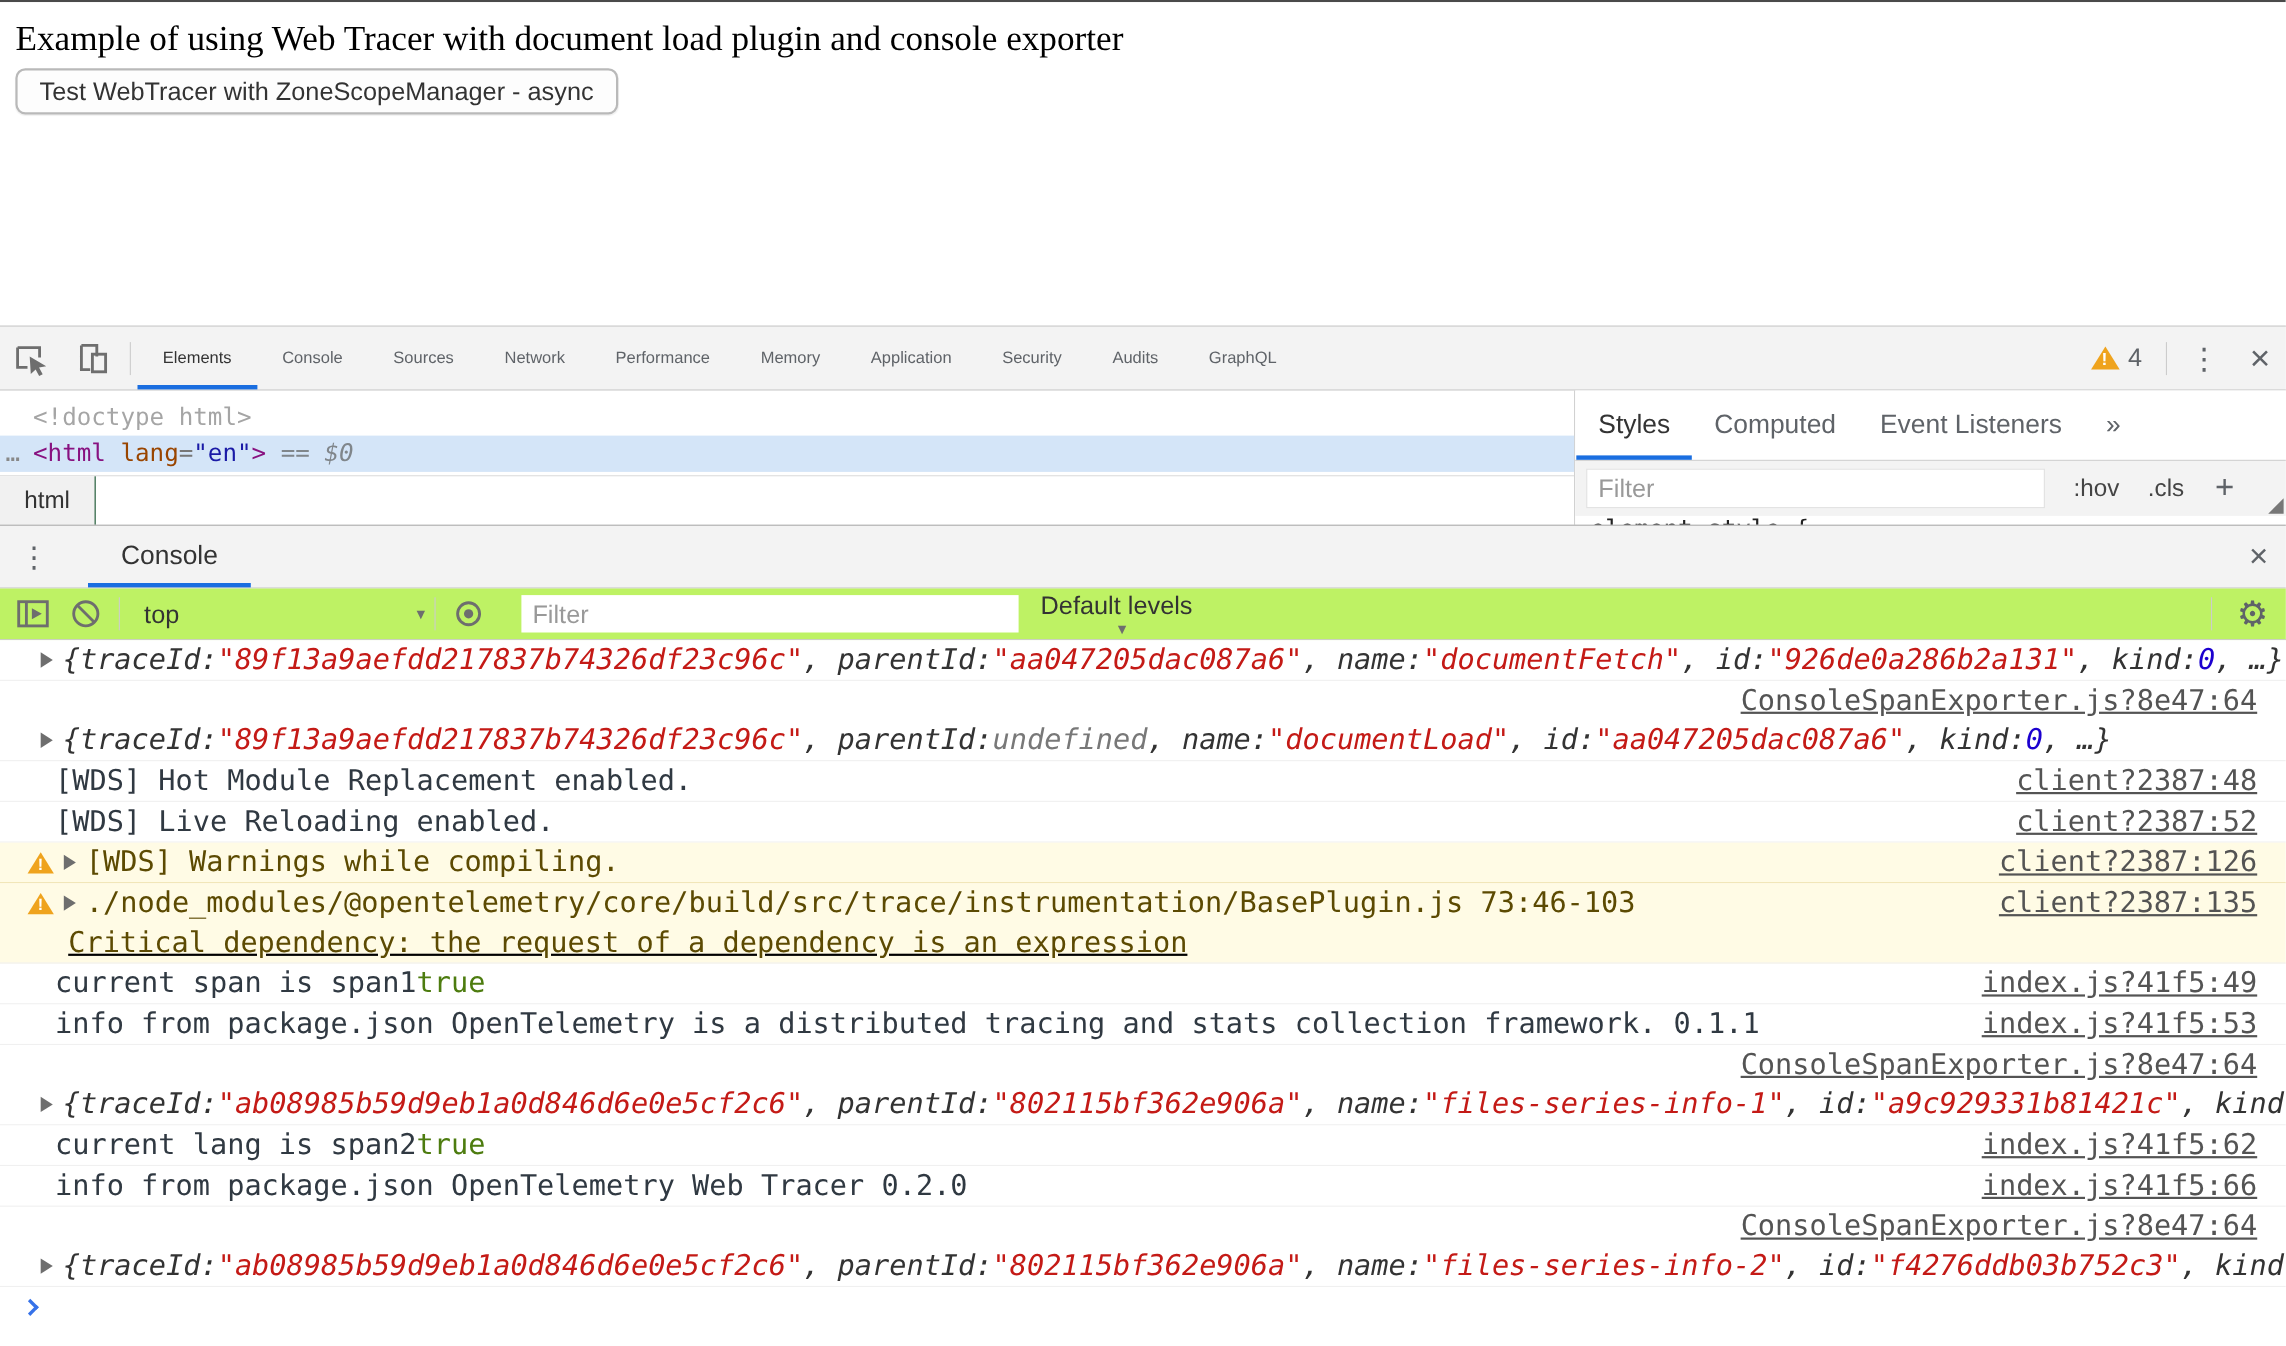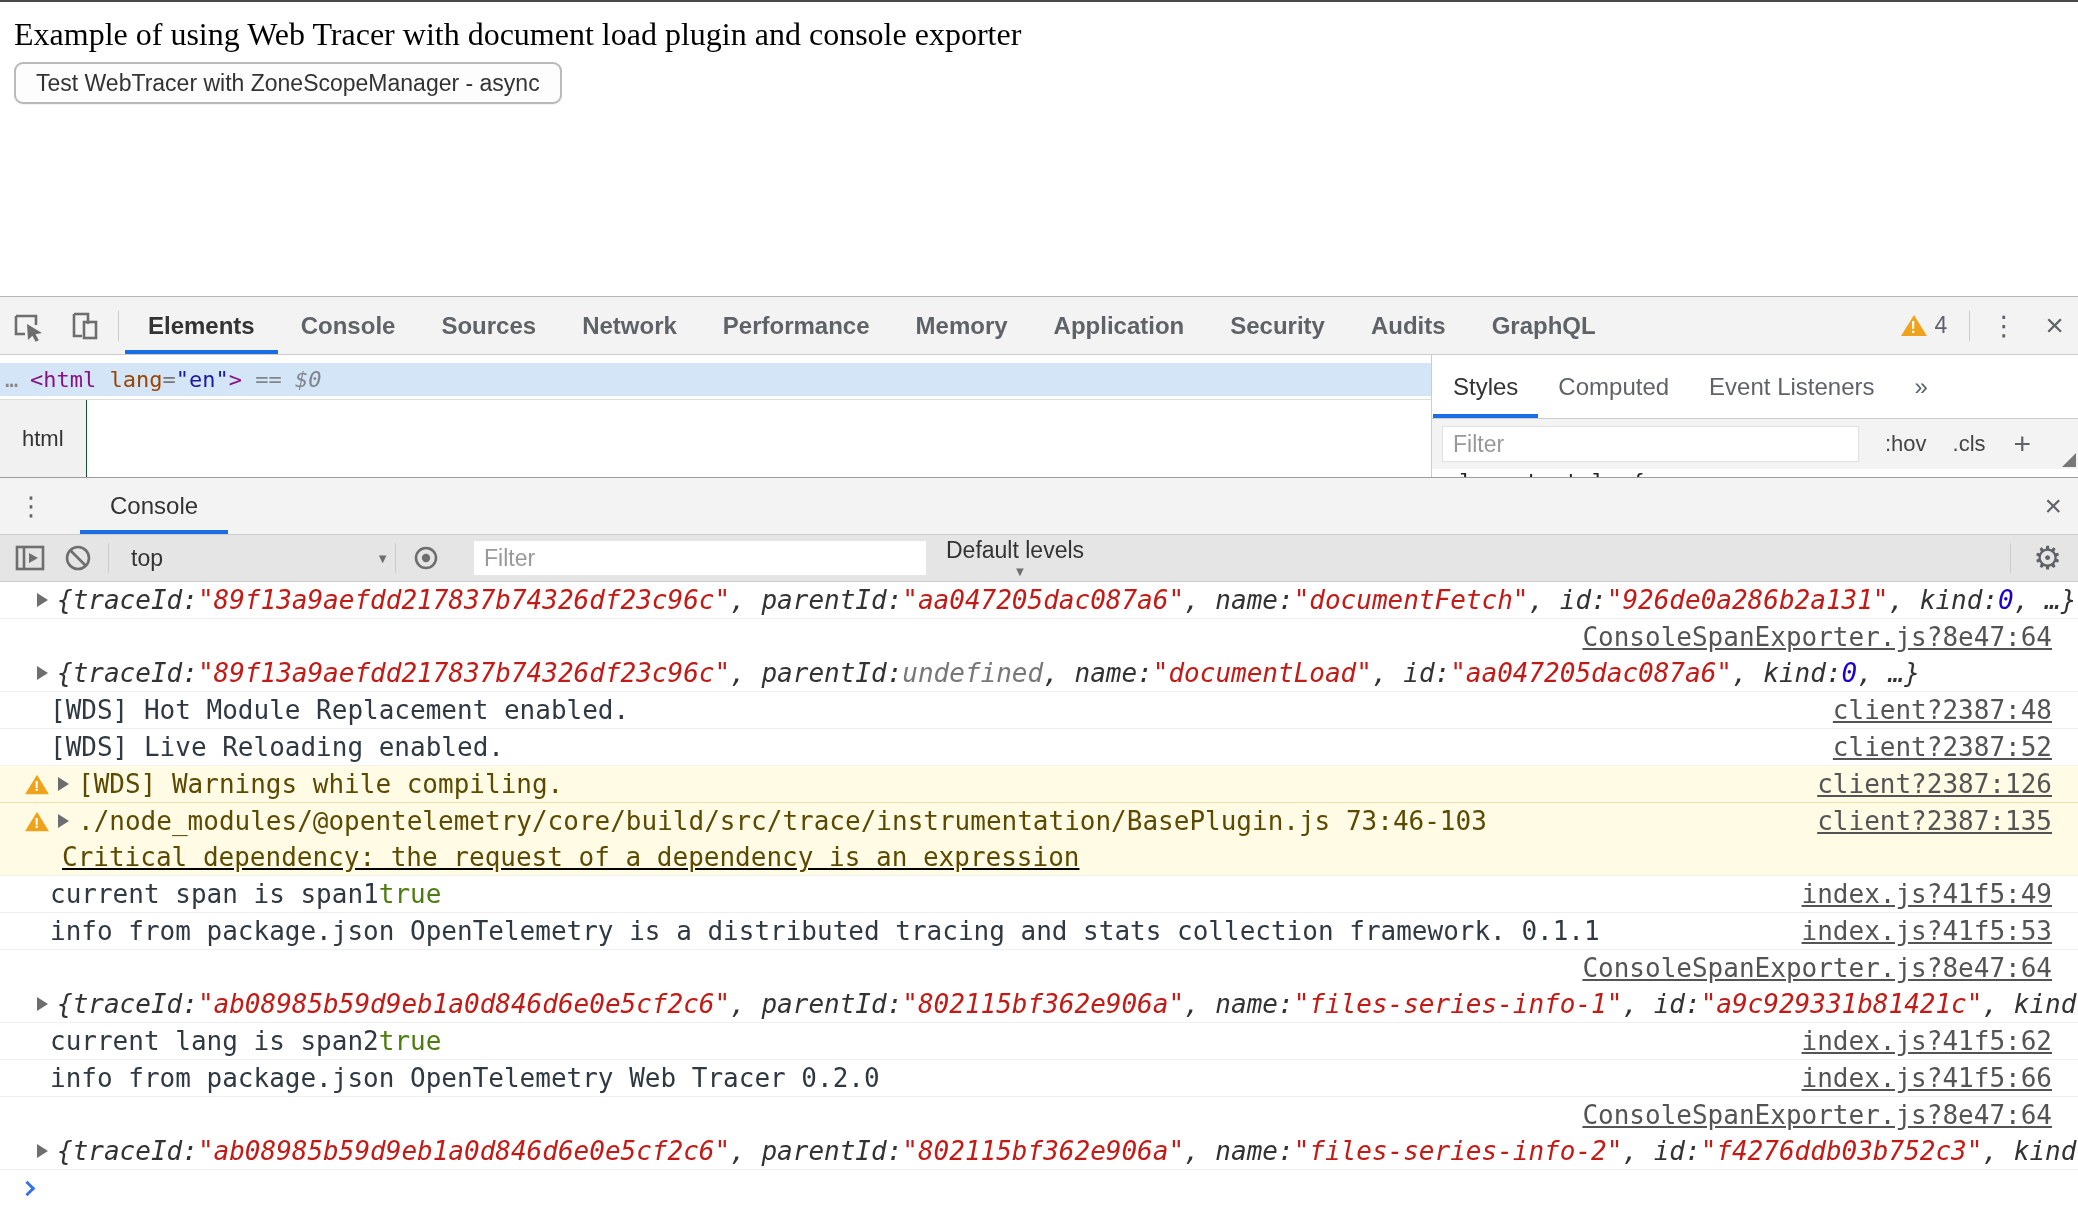--- a/index.html
+++ b/index.html
@@ -13,21 +13,21 @@
     border:2px solid #b9b9b9; border-radius:9px; font-size:23px; color:#333; box-shadow:0 1px 1px rgba(0,0,0,.06);
     display:flex; align-items:center; }
 
   
   .devtools { position:absolute; top:296px; left:0; right:0; bottom:0; border-top:1px solid #b8b8b8; display:flex; flex-direction:column; background:#fff; }
 
   .tabbar { height:58px; background:#f3f3f3; border-bottom:1px solid #ccc; display:flex; align-items:center; flex:none; }
   .tb-icon { width:56px; height:56px; display:flex; align-items:center; justify-content:center; }
   .v-divider { width:1px; height:30px; background:#ccc; margin:0 6px; }
   .tabs { display:flex; height:100%; }
-  .tab { padding:0 23px; display:flex; align-items:center; font-size:24px; color:#5f6368; position:relative; height:100%;font-weight:bold; }
+  .tab { padding:0 23px; display:flex; align-items:center; font-size:15px; color:#5f6368; position:relative; height:100%; }
   .tab.active { color:#333; }
   .tab.active::after { content:""; position:absolute; left:0; right:0; bottom:0; height:4px; background:#1a6ee0; }
   .tabbar-right { margin-left:auto; display:flex; align-items:center; }
   .warn-badge { display:flex; align-items:center; gap:8px; margin-right:16px; }
   .warn-count { font-size:23px; color:#5f6368; }
   .wicon { position:relative; width:26px; height:23px; flex:none; }
   .wicon::before { content:""; position:absolute; left:0; top:1px; border-left:13px solid transparent; border-right:13px solid transparent; border-bottom:21px solid #efa31d; }
   .wicon::after { content:"!"; position:absolute; left:10px; top:5px; color:#fff; font:bold 16px "Liberation Sans", sans-serif; }
   .glyph-btn { font-size:27px; color:#5f6368; padding:0 14px; }
 
@@ -61,21 +61,21 @@
   .clipped-rule { height:8px; overflow:hidden; font-family:"DejaVu Sans Mono", monospace; font-size:22px; color:#222; padding-left:14px; line-height:26px; }
 
   
   .drawer { flex:1; border-top:1px solid #9c9c9c; display:flex; flex-direction:column; min-height:0; }
   .drawer-header { height:57px; background:#f3f3f3; border-bottom:1px solid #ccc; display:flex; align-items:center; flex:none; }
   .drawer-kebab { font-size:26px; color:#5f6368; padding:0 20px 0 18px; }
   .drawer-tab { height:100%; padding:0 30px; display:flex; align-items:center; font-size:24px; color:#333; position:relative; margin-left:16px; }
   .drawer-tab::after { content:""; position:absolute; left:0; right:0; bottom:0; height:4px; background:#1a6ee0; }
   .drawer-close { margin-left:auto; font-size:30px; color:#5f6368; padding:0 16px; }
 
-  .ctoolbar { height:47px; background:#e5e5e5; border-bottom:1px solid #ccc; display:flex; align-items:center; flex:none; }
+  .ctoolbar { height:47px; background:#bef264; border-bottom:1px solid #ccc; display:flex; align-items:center; flex:none; }
   .ct-icon { display:flex; align-items:center; justify-content:center; margin:0 8px; }
   .frame-select { display:flex; align-items:center; width:258px; margin-left:16px; }
   .frame-select .lbl { font-size:23px; color:#333; }
   .caret-down { font-size:13px; color:#6e6e6e; margin-left:auto; }
   .ctoolbar .filter-input { width:452px; height:34px; border:none; background:#fff; font-size:23px; padding:0 10px; color:#333; outline:none; margin-left:24px; }
   .ctoolbar .filter-input::placeholder { color:#999; }
   .levels { display:flex; align-items:center; margin-left:20px;flex-direction:column; }
   .levels .lbl { font-size:23px; color:#333; }
   .levels .caret-down { margin-left:10px; }
   .ct-right { margin-left:auto; display:flex; align-items:center; }
@@ -151,20 +151,23 @@
       </div>
       <div class="v-divider"></div>
       <div class="glyph-btn">⋮</div>
       <div class="glyph-btn" style="font-size:32px;">×</div>
     </div>
   </div>
 
   <div class="split">
     <div class="elements-pane">
       <div class="dom-rows">
+        <div class="dom-row">
+          <span class="c-doctype">&lt;!doctype html&gt;</span>
+        </div>
         <div class="dom-row selected">
           <span class="dom-ellipsis">…</span>
           <span class="c-tag">&lt;html</span><span class="c-attr"> lang</span><span class="c-eq">=</span><span class="c-val">"en"</span><span class="c-tag">&gt;</span><span class="c-sel"> == $0</span>
         </div>
       </div>
       <div class="crumb-bar">
         <div class="crumb">html</div>
       </div>
     </div>
 

